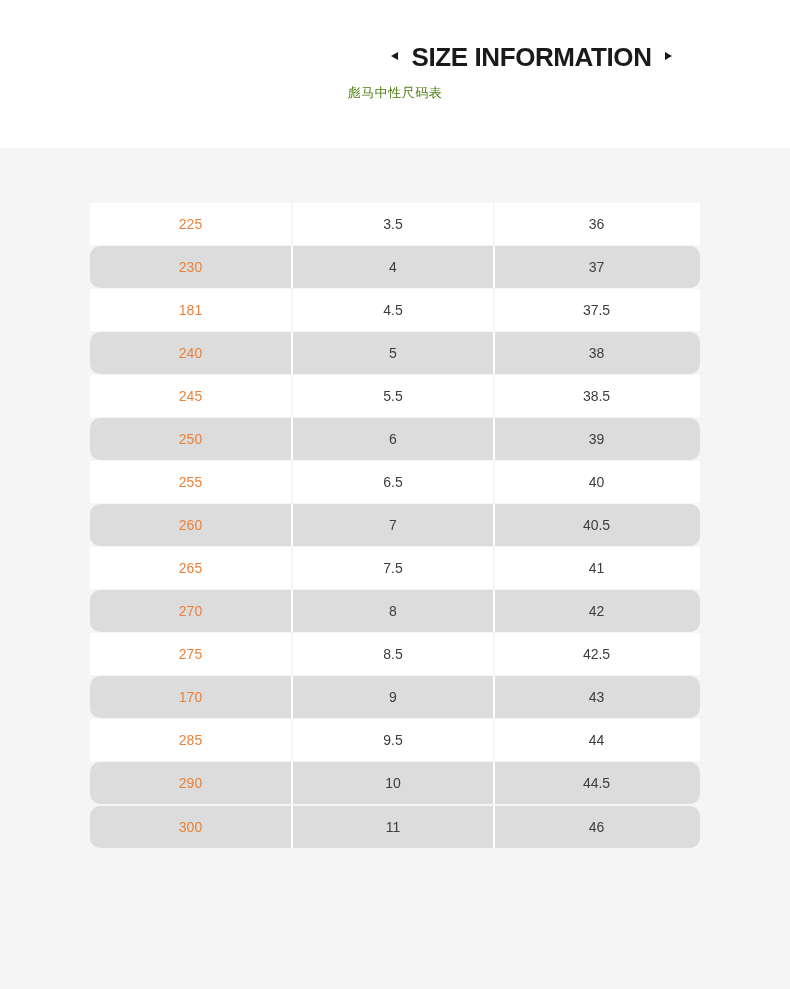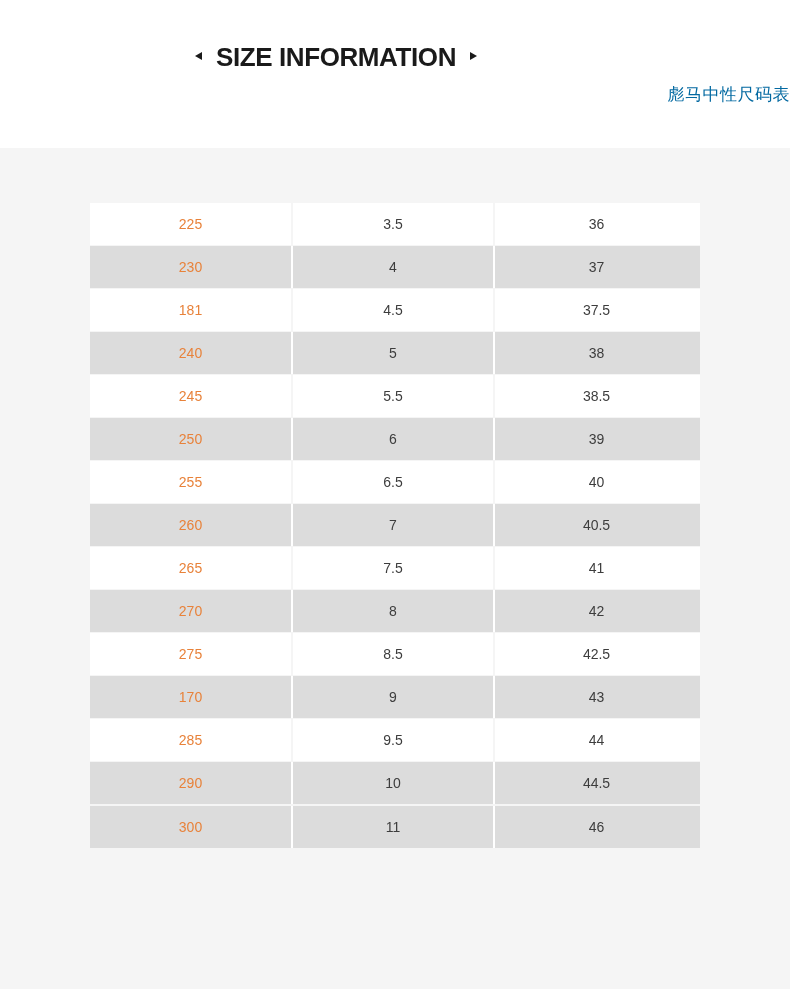--- a/index.html
+++ b/index.html
@@ -27,21 +27,21 @@
     top: 0;
     width: 790px;
     height: 148px;
     background: #ffffff;
   }
   .title-row {
     position: absolute;
     left: 0;
     top: 44px;
     width: 672px;
-    text-align: center;
+    text-align: right;
     white-space: nowrap;
     line-height: 1;
   }
   .title-text {
     display: inline-block;
     vertical-align: middle;
     font-size: 26px;
     font-weight: bold;
     letter-spacing: -0.4px;
     color: #1a1a1a;
@@ -62,23 +62,23 @@
   }
   .tri-right {
     border-left: 7px solid #1a1a1a;
     margin-left: 9px;
   }
   .subtitle {
     position: absolute;
     left: 0;
     top: 85px;
     width: 790px;
-    text-align: right;
-    font-size: 17px;
-    color: #0369a1;
+    text-align: center;
+    font-size: 13px;
+    color: #4d7c0f;
     letter-spacing: 0.5px;
     line-height: 1.2;
   }
 
   
   .table-wrap {
     position: absolute;
     left: 90px;
     top: 203px;
     width: 610px;
@@ -103,20 +103,21 @@
     width: 610px;
   }
   .trow {
     display: flex;
     height: 42px;
     align-items: center;
     background: #ffffff;
   }
   .trow.alt {
     background: #dcdcdc;
+    border-radius: 10px;
   }
   .trow .cell {
     height: 42px;
     line-height: 42px;
     text-align: center;
     font-size: 14px;
     color: #3d3d3d;
     box-sizing: border-box;
   }
   .trow .cell.c-mm {

